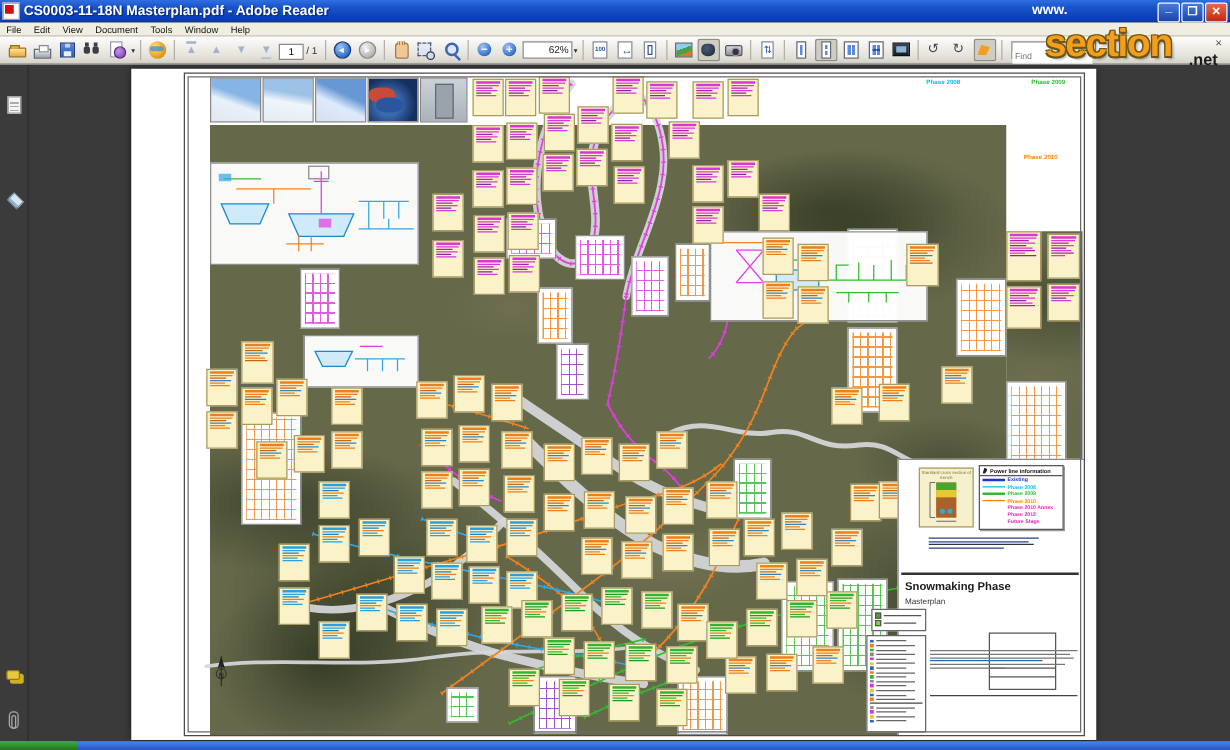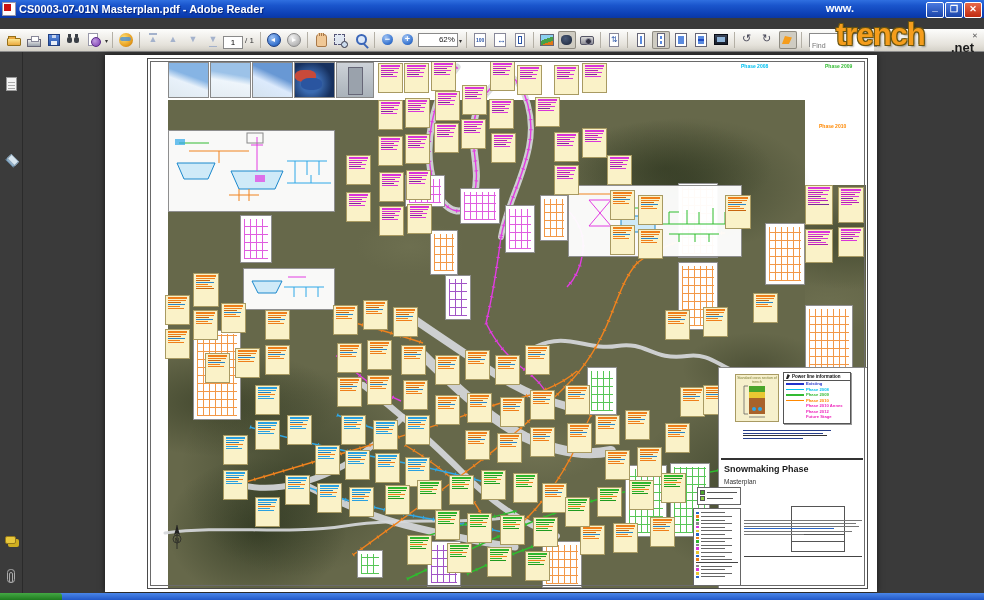--- a/index.html
+++ b/index.html
@@ -172,35 +172,44 @@
   #taskbar{position:absolute;left:0;top:593px;width:984px;height:7px;background:linear-gradient(#4a86e8,#2258c8);}
   #startbtn{position:absolute;left:0;top:0;width:62px;height:7px;background:linear-gradient(#44a844,#1e7a1e);border-radius:0 3px 0 0;}
 </style>
 </head>
 <body>
 
 <div id="app">
 
   <div id="titlebar">
     <span class="pdficon"></span>
-    <span id="titletext">CS0003-07-01N  Masterplan.pdf - Adobe Reader</span>
+    <span id="titletext">CS0003-11-18N  Masterplan.pdf - Adobe Reader</span>
     <span id="wm-www">www.</span>
     <span id="winbtns">
       <span class="wb min">
           <i>_</i>
         </span>
       <span class="wb">
           <i>❐</i>
         </span>
       <span class="wb close">
           <i>✕</i>
         </span>
     </span>
   </div>
 
+  <div id="menubar">
+      <span class="menuitem">File</span>
+      <span class="menuitem">Edit</span>
+      <span class="menuitem">View</span>
+      <span class="menuitem">Document</span>
+      <span class="menuitem">Tools</span>
+      <span class="menuitem">Window</span>
+      <span class="menuitem">Help</span>
+    </div>
   <div id="tbclose">✕</div>
 
   <div id="toolbar">
       <span class="tbi ic-open">
         <i></i>
       </span>
       <span class="tbi ic-print">
         <i></i>
       </span>
       <span class="tbi ic-save">
@@ -305,21 +314,21 @@
       <span class="tbi ic-rotate-cw">
         <i></i>
       </span>
       <span class="tbi ic-touchup pressed">
         <i></i>
       </span>
       <span class="tsep"></span>
       <span class="findbox"><input placeholder="Find" style=""></span>
     </div>
 
-  <div id="wm-main">trench</div>
+  <div id="wm-main">section</div>
   <div id="wm-net">.net</div>
 
   <div id="sidebar">
     <span class="sbi sb-pages" style="top:24px">
         <i></i>
       </span>
     <span class="sbi sb-layers" style="top:98px">
         <i></i>
       </span>
     <span class="sbi sb-comments" style="top:480px">

